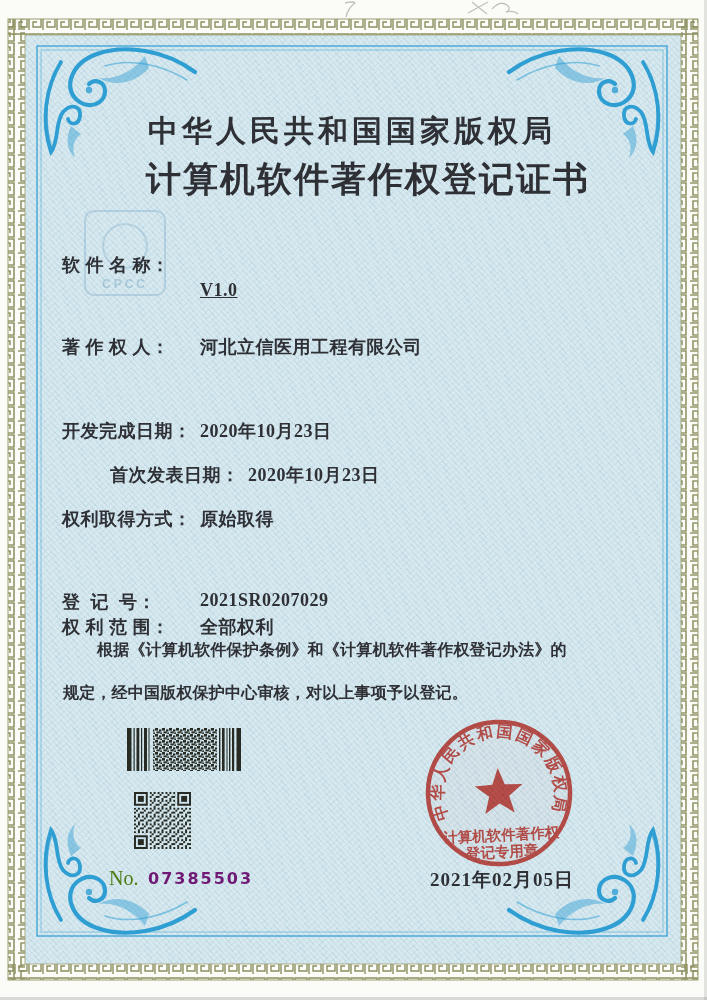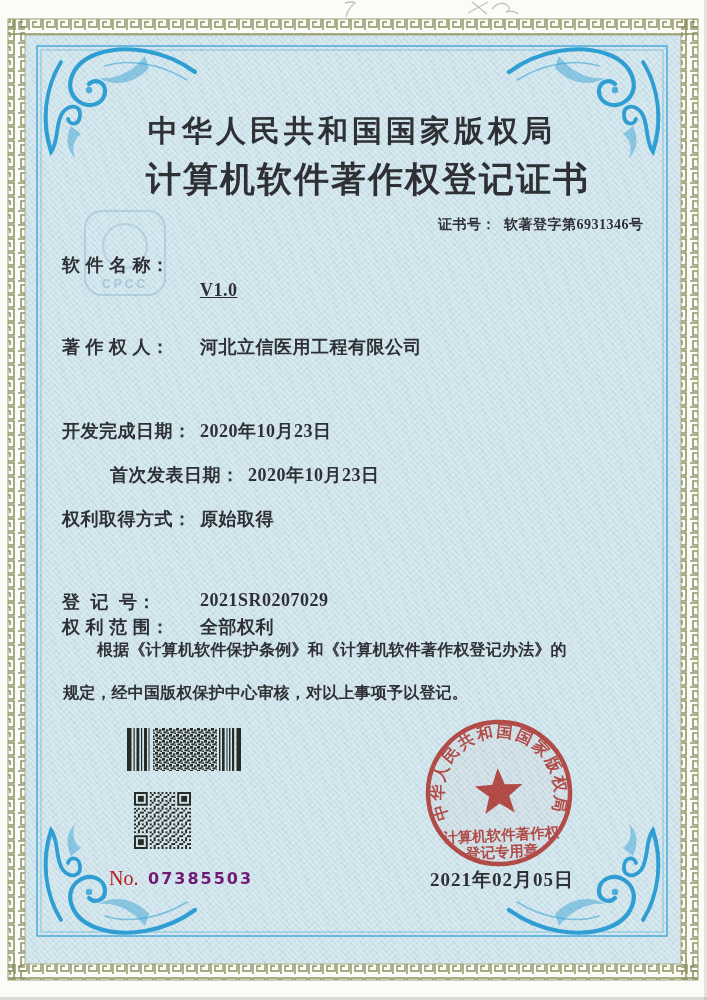--- a/index.html
+++ b/index.html
@@ -27,27 +27,27 @@
     font-size:35px;font-weight:700;letter-spacing:2px;padding-left:16px;
   }
   .certno{left:438px;top:217px;font-size:14px;font-weight:700;letter-spacing:.5px;}
   .certno .gap{display:inline-block;width:8px;}
   .lbl{position:absolute;left:62px;font-size:18px;font-weight:700;white-space:pre;letter-spacing:.5px;}
   .val{position:absolute;left:200px;font-size:18px;font-weight:700;letter-spacing:.5px;white-space:pre;}
   .r0{top:253px;} .r0b{top:280px;text-decoration:underline;} .r1{top:335px;} .r2{top:419px;}
   .r3{top:463px;margin-left:48px;} .r4{top:507px;} .r5{top:570px;margin-top:45px;} .r6{top:590px;}
   .stmt{font-size:16px;font-weight:700;letter-spacing:.2px;white-space:pre;}
   .stmt1{left:97px;top:641px;} .stmt2{left:63px;top:684px;}
-  .serial-label{left:109px;top:867px;font-size:20px;font-weight:400;color:#b91c1c;}
+  .serial-label{left:109px;top:867px;font-size:20px;font-weight:400;color:#4d7c0f;}
   .serial-num{left:148px;top:870px;font-size:16px;font-weight:700;letter-spacing:2px;
     color:#701a75;font-family:"DejaVu Sans","Liberation Sans",sans-serif;}
   .issue-date{left:430px;top:869px;font-size:19px;font-weight:700;letter-spacing:1px;}
   .watermark{
     position:absolute;left:84px;top:210px;width:78px;height:82px;
-    border:2px solid rgba(125,170,200,.38);border-radius:18px;
+    border:2px solid rgba(125,170,200,.38);border-radius:10px;
   }
   .watermark .wm-circle{
     position:absolute;left:16px;top:11px;width:42px;height:42px;border-radius:50%;
     border:2px solid rgba(125,170,200,.34);
   }
   .watermark .wm-text{
     position:absolute;left:0;bottom:3px;width:100%;text-align:center;
     font-family:"Liberation Sans",sans-serif;font-size:12px;font-weight:700;
     letter-spacing:3px;color:rgba(125,170,200,.5);
   }
@@ -108,23 +108,20 @@
   </svg>
 
   <div class="watermark">
     <div class="wm-circle"></div>
     <div class="wm-text">CPCC</div>
   </div>
 
   <div class="abs issuer">中华人民共和国国家版权局</div>
   <div class="abs cert-title">计算机软件著作权登记证书</div>
 
-  <div class="abs certno">
-    <span>证书号：</span><span class="gap"></span><span>软著登字第6931346号</span>
-  </div>
 
   <span class="lbl r0">软 件 名 称：</span>
   <span class="val r0b">V1.0</span>
 
   <span class="lbl r1">著 作 权 人：</span>
   <span class="val r1">河北立信医用工程有限公司</span>
 
   <span class="lbl r2">开发完成日期：</span>
   <span class="val r2">2020年10月23日</span>
 

